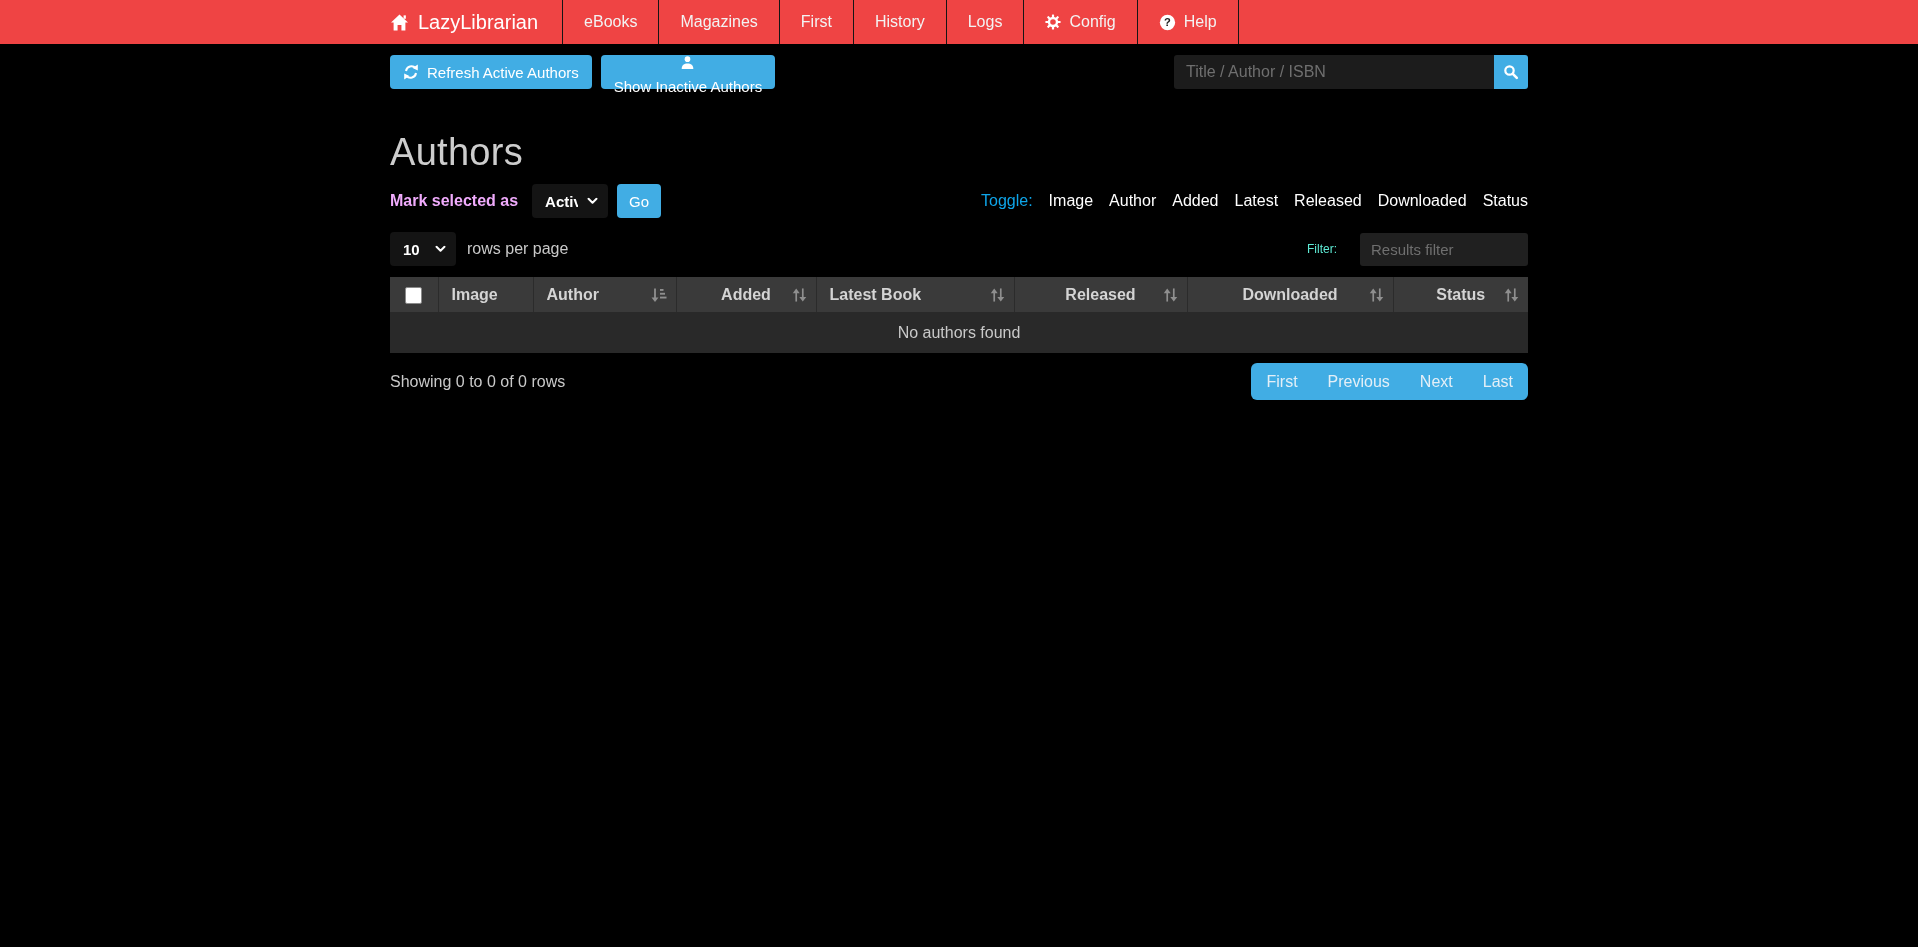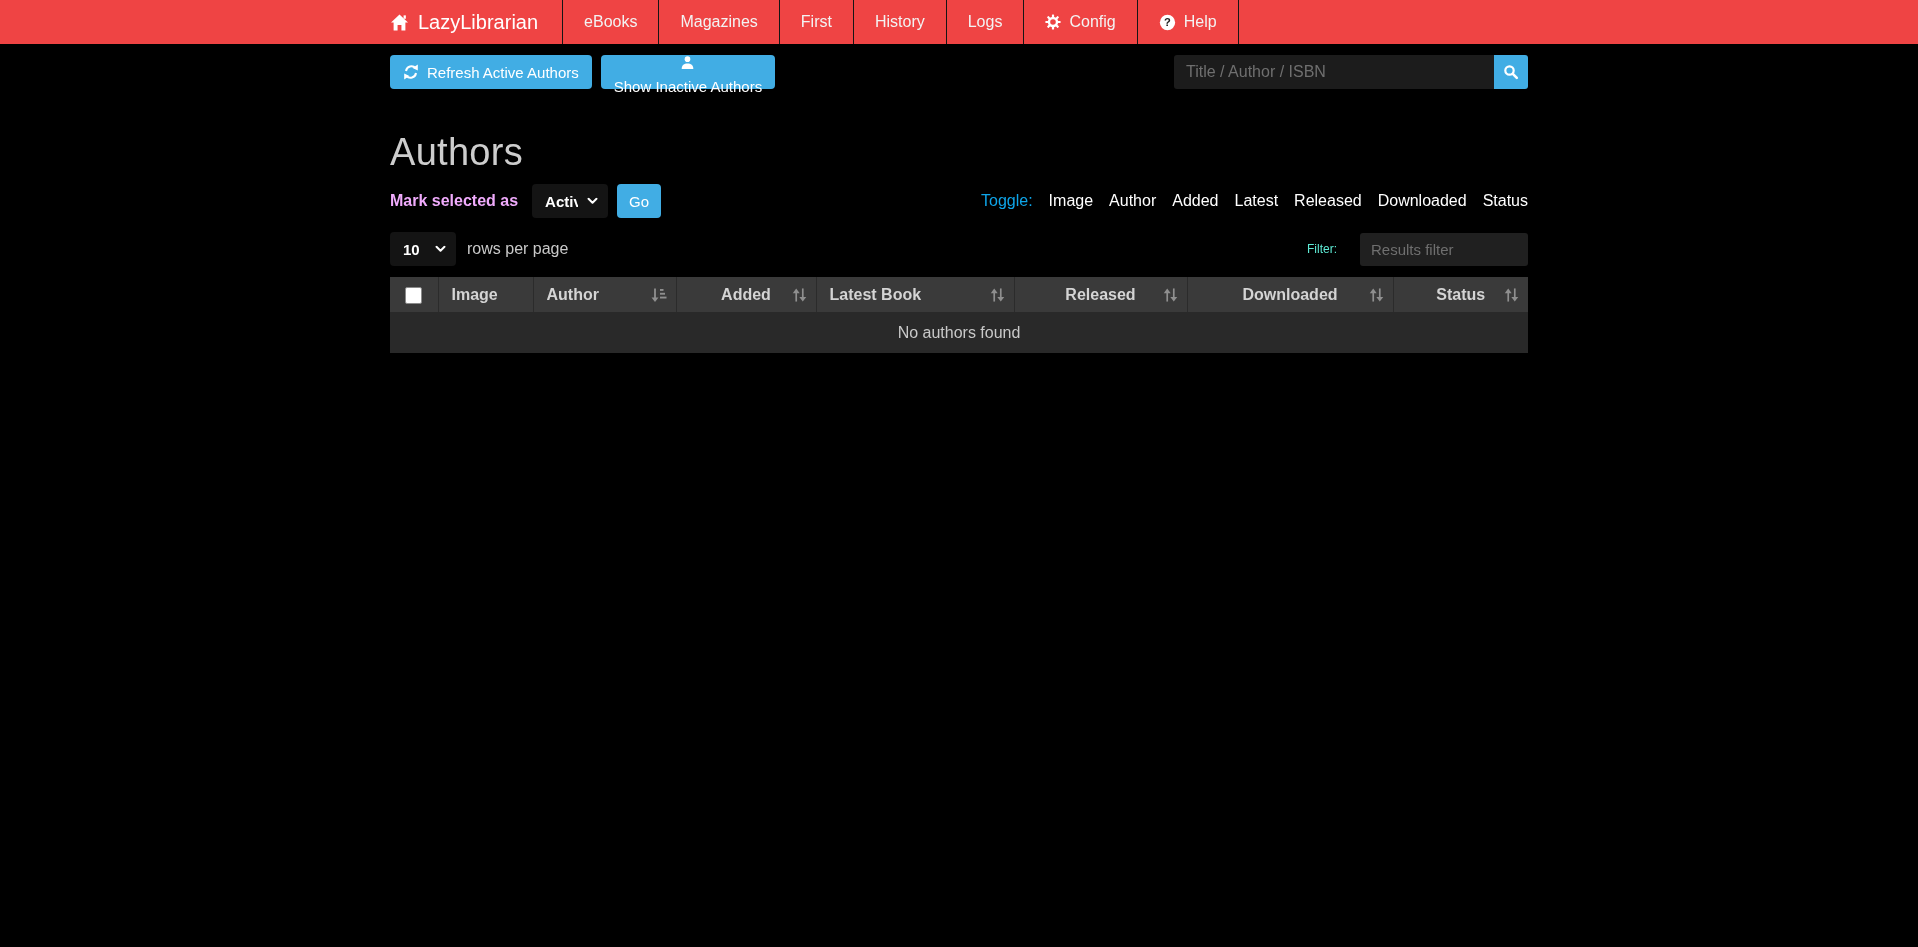--- a/index.html
+++ b/index.html
@@ -330,13 +330,22 @@
         </th>
       </tr>
     </thead>
     <tbody>
       <tr>
         <td colspan="8">No authors found</td>
       </tr>
     </tbody>
   </table>
 
+  <div class="table-footer-row">
+    <span class="showing-text">Showing 0 to 0 of 0 rows</span>
+    <div class="pagination">
+      <a class="page-link">First</a>
+      <a class="page-link">Previous</a>
+      <a class="page-link">Next</a>
+      <a class="page-link">Last</a>
+    </div>
+  </div>
 </div>
 
 </body></html>

